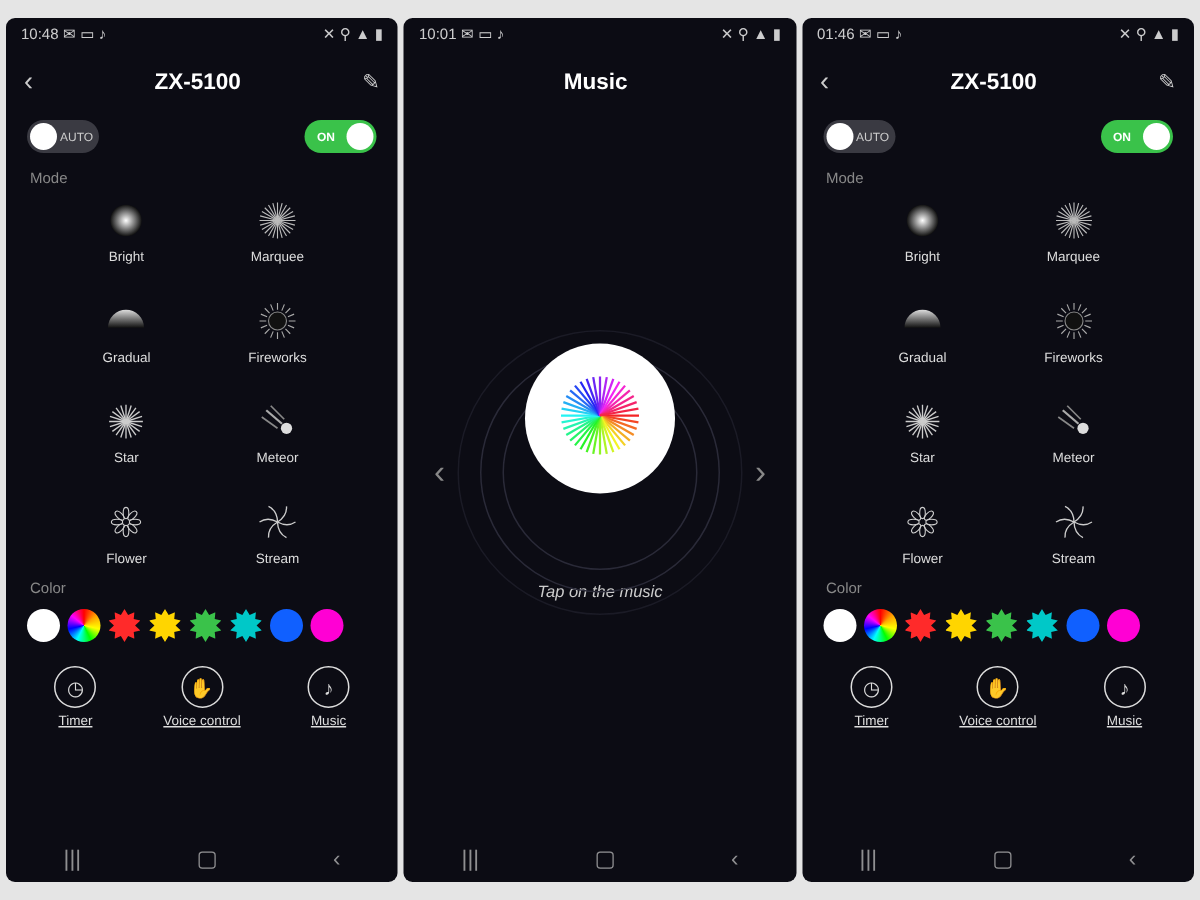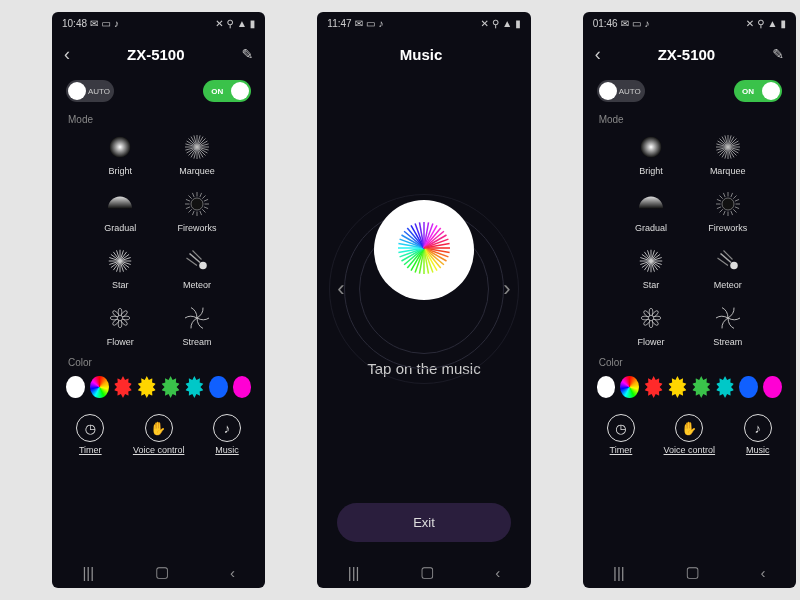--- a/index.html
+++ b/index.html
@@ -1,36 +1,36 @@
 <!DOCTYPE html>
 <html><head>
 <meta charset="utf-8">
 <style>
   * { box-sizing: border-box; margin: 0; padding: 0; }
   body { background: #e5e5e5; width: 800px; height: 600px; overflow: hidden; font-family: -apple-system, Helvetica, Arial, sans-serif; }
   .row { display: flex; gap: 4px; padding: 12px 4px; height: 600px; }
-  .phone { flex: 1; background: #0c0c14; border-radius: 6px; display: flex; flex-direction: column; position: relative; overflow: hidden; margin-left: 48px; }
+  .phone { flex: 1; background: #0c0c14; border-radius: 6px; display: flex; flex-direction: column; position: relative; overflow: hidden; }
   .statusbar { height: 22px; display: flex; justify-content: space-between; align-items: center; padding: 0 10px; font-size: 10px; color: #eee; }
   .statusbar .icons { display: flex; gap: 3px; align-items: center; }
   .statusbar .icons span { opacity: .85; }
   .header { height: 40px; display: flex; align-items: center; justify-content: space-between; padding: 0 12px; }
   .header .back { color: #ccc; font-size: 18px; }
   .header .title { color: #fff; font-weight: 600; font-size: 15px; }
   .header .edit { color: #ccc; font-size: 14px; }
   .toggles { display: flex; justify-content: space-between; align-items: center; padding: 6px 14px; }
   .toggle { width: 48px; height: 22px; border-radius: 11px; position: relative; display: flex; align-items: center; }
   .toggle .knob { width: 18px; height: 18px; border-radius: 50%; background: #fff; position: absolute; }
   .toggle.auto { background: #3a3a42; }
   .toggle.auto .knob { left: 2px; }
   .toggle.auto .lbl { position: absolute; left: 22px; font-size: 8px; color: #ccc; }
   .toggle.on { background: #3ac24a; }
   .toggle.on .knob { right: 2px; }
   .toggle.on .lbl { position: absolute; left: 8px; font-size: 8px; color: #fff; font-weight: 600; }
   .section-label { color: #888; font-size: 10px; padding: 6px 16px 2px; }
-  .modes { display: grid; grid-template-columns: 1fr 1fr; gap: 4px 0; padding: 0 30px; }
+  .modes { display: grid; grid-template-columns: 1fr 1fr; gap: 14px 0; padding: 0 30px; }
   .mode { display: flex; flex-direction: column; align-items: center; gap: 3px; padding: 4px 0; }
   .mode .glyph { width: 32px; height: 32px; display: flex; align-items: center; justify-content: center; }
   .mode .lbl { font-size: 9px; color: #ddd; }
   .glyph svg { width: 30px; height: 30px; }
   .colors { display: flex; gap: 5px; padding: 6px 14px; align-items: center; }
   .color-dot { width: 22px; height: 22px; border-radius: 50%; }
   .color-dot.flower { clip-path: polygon(50% 0%,61% 18%,80% 10%,78% 30%,98% 35%,82% 50%,98% 65%,78% 70%,80% 90%,61% 82%,50% 100%,39% 82%,20% 90%,22% 70%,2% 65%,18% 50%,2% 35%,22% 30%,20% 10%,39% 18%); }
   .bottom-actions { display: flex; justify-content: space-around; padding: 10px 10px 6px; }
   .action { display: flex; flex-direction: column; align-items: center; gap: 3px; color: #ddd; }
   .action .circ { width: 28px; height: 28px; border: 1.5px solid #ddd; border-radius: 50%; display: flex; align-items: center; justify-content: center; font-size: 13px; }
@@ -40,21 +40,21 @@
   
   .music-area { flex: 1; display: flex; flex-direction: column; align-items: center; justify-content: center; position: relative; }
   .music-circle { width: 100px; height: 100px; background: #fff; border-radius: 50%; display: flex; align-items: center; justify-content: center; position: relative; }
   .ring { position: absolute; border: 1px solid #2a2a38; border-radius: 50%; }
   .ring.r1 { width: 130px; height: 130px; }
   .ring.r2 { width: 160px; height: 160px; }
   .ring.r3 { width: 190px; height: 190px; opacity: .5; }
   .music-arrow { position: absolute; color: #888; font-size: 22px; }
   .music-arrow.left { left: 20px; }
   .music-arrow.right { right: 20px; }
-  .music-hint { color: #ccc; font-size: 15px; margin-top: 60px; }
+  .music-hint { color: #ccc; font-size: 11px; margin-top: 60px; font-style: italic; }
   .exit-btn { margin: 0 20px 14px; background: #2a1e3d; color: #ddd; text-align: center; padding: 12px; border-radius: 22px; font-size: 13px; }
   .rainbow { background: conic-gradient(red,orange,yellow,lime,cyan,blue,magenta,red); }
   .music-burst svg { width: 60px; height: 60px; }
 </style>
 </head>
 <body>
 
 <div class="row" id="root">
     <div class="phone">
     <div class="statusbar">
@@ -268,21 +268,21 @@
     </div>
     <div class="navbar">
       <span>|||</span>
       <span>▢</span>
       <span>‹</span>
     </div>
     </div>
     <div class="phone">
     <div class="statusbar">
       <div class="icons">
-          <span>11:47</span>
+          <span>10:01</span>
           <span>✉</span>
           <span>▭</span>
           <span>♪</span>
         </div>
       <div class="icons">
           <span>✕</span>
           <span>⚲</span>
           <span>▲</span>
           <span>▮</span>
         </div>
@@ -334,21 +334,20 @@
               <line x1="30" y1="30" x2="43" y2="7.483339501604597" stroke="hsl(300,90%,55%)" stroke-width="1.5"></line>
               <line x1="30" y1="30" x2="46.712477851850025" y2="10.08284447890657" stroke="hsl(310,90%,55%)" stroke-width="1.5"></line>
               <line x1="30" y1="30" x2="49.91715552109342" y2="13.287522148149971" stroke="hsl(320,90%,55%)" stroke-width="1.5"></line>
               <line x1="30" y1="30" x2="52.516660498395396" y2="16.99999999999999" stroke="hsl(330,90%,55%)" stroke-width="1.5"></line>
               <line x1="30" y1="30" x2="54.43200814043361" y2="21.107476273532594" stroke="hsl(340,90%,55%)" stroke-width="1.5"></line>
               <line x1="30" y1="30" x2="55.60500157831741" y2="25.48514738065981" stroke="hsl(350,90%,55%)" stroke-width="1.5"></line>
             </svg></div>
       </div>
       <div class="music-hint">Tap on the music</div>
     </div>
-    <div class="exit-btn">Exit</div>
     <div class="navbar">
       <span>|||</span>
       <span>▢</span>
       <span>‹</span>
     </div>
     </div>
     <div class="phone">
     <div class="statusbar">
       <div class="icons">
           <span>01:46</span>

